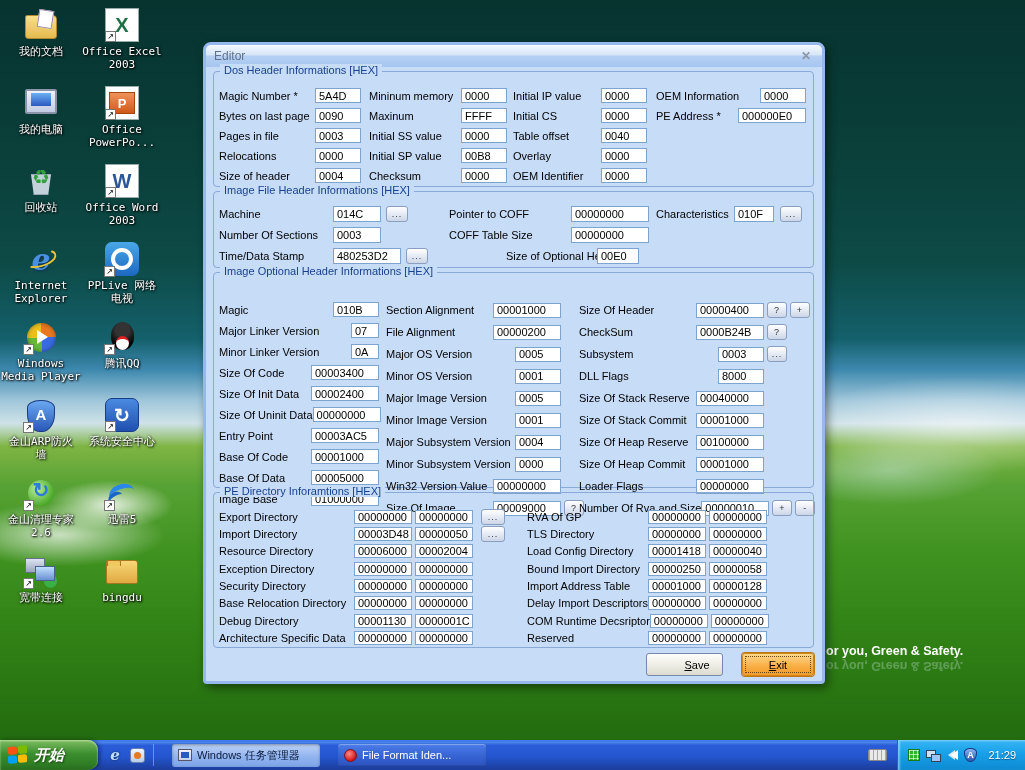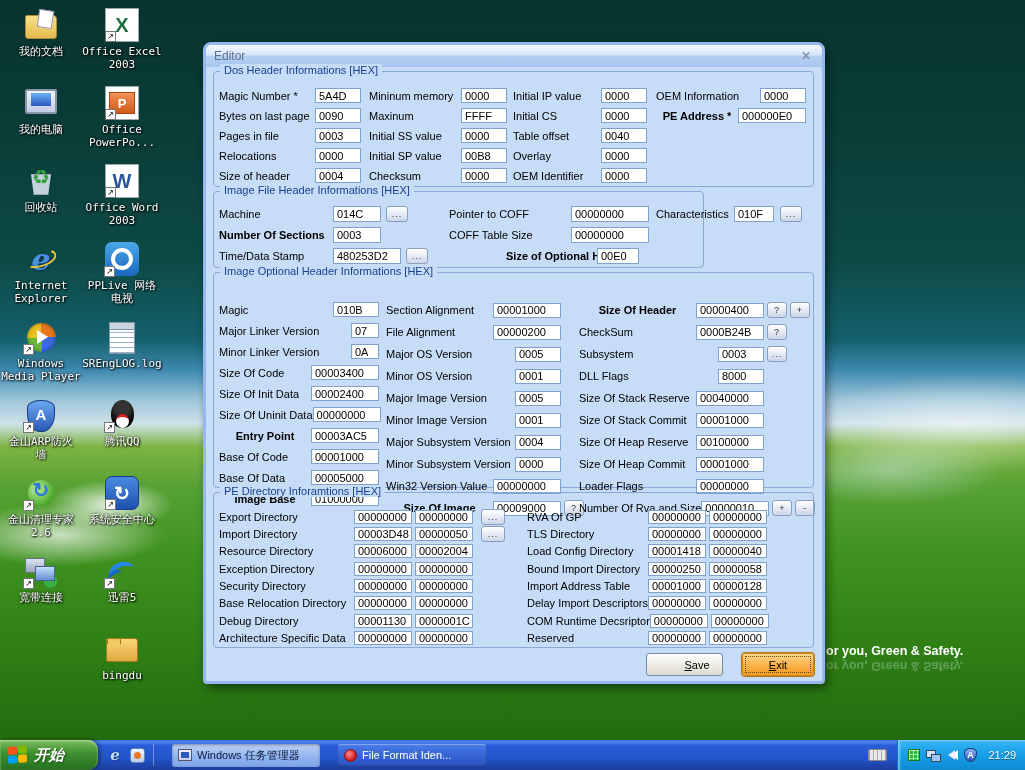--- a/index.html
+++ b/index.html
@@ -69,27 +69,27 @@
     border:3px solid #96b8ee;border-radius:8px 8px 4px 4px;box-shadow:3px 4px 10px rgba(0,0,0,.45);z-index:5;}
   .titlebar{position:absolute;left:0;top:0;right:0;height:22px;border-radius:5px 5px 0 0;
     background:linear-gradient(#f4f9ff,#d6e5f9 45%,#b5d0f3 50%,#a6c5f0);display:flex;align-items:center;padding:11px 8px;}
   .titlebar .title{font-size:12px;color:#5f718c;flex:1;}
   .closex{width:16px;height:16px;display:flex;align-items:center;justify-content:center;cursor:default;}
   .closex::before{content:'✕';font-size:12px;font-weight:bold;color:#8b96a5;}
   .dbody{position:absolute;left:0;top:22px;right:0;bottom:0;}
   .grp{position:absolute;border:1px solid #89a9d8;border-radius:4px;margin:0;padding:4px;min-width:0;}
   .grp>legend{position:absolute;top:-8px;left:6px;background:#c7dcf7;padding:0 4px;font-size:11px;color:#17418f;}
   #grp-dos{left:7px;top:4px;width:601px;height:116px;}
-  #grp-file{left:7px;top:124px;width:491px;height:77px;}
+  #grp-file{left:7px;top:124px;width:601px;height:77px;}
   #grp-opt{left:7px;top:205px;width:601px;height:216px;}
   #grp-pe{left:7px;top:425px;width:601px;height:156px;}
   .gcol{position:absolute;display:flex;flex-direction:column;}
   .frow{display:flex;align-items:center;}
   .flabel{flex:1 1 auto;font-size:11px;color:#000;white-space:nowrap;}
-  .flabel.b{font-weight:bold;text-align:center;}
+  .flabel.b{font-weight:normal;}
   .fld{flex:0 0 auto;height:15px;border:1px solid #7da3cf;background:#fff;font:11px "Liberation Sans",sans-serif;
     padding:0 1px 0 3px;color:#000;}
   .w2{width:28px;}.w4{width:46px;}.w8{width:68px;}
   .slotb{flex:0 0 auto;width:20px;height:16px;margin-left:3px;}
   .sbtn{display:inline-flex;align-items:center;justify-content:center;background:linear-gradient(#fff,#e3e9f3 55%,#ccd6e8);
     border:1px solid #8a9ebf;border-radius:3px;font-size:9px;color:#333;letter-spacing:1px;}
   .dosc{top:15px;height:98px;gap:2.5px;}
   .dosc .frow{height:17.5px;}
   .optc{top:29px;height:194px;gap:6px;}
   .optc .frow{height:17.6px;}
@@ -230,24 +230,20 @@
 2003</div>
       </div>
       <div class="slot">
         <div class="tile ic-pplive">
           <span class="sc">↗</span>
         </div>
         <div class="ilabel">PPLive 网络
 电视</div>
       </div>
       <div class="slot">
-        <div class="tile ic-log-file"></div>
-        <div class="ilabel">SREngLOG.log</div>
-      </div>
-      <div class="slot">
         <div class="tile ic-qq">
           <span class="sc">↗</span>
         </div>
         <div class="ilabel">腾讯QQ</div>
       </div>
       <div class="slot">
         <div class="tile ic-security-center">
           <span class="sc">↗</span>
         </div>
         <div class="ilabel">系统安全中心</div>

